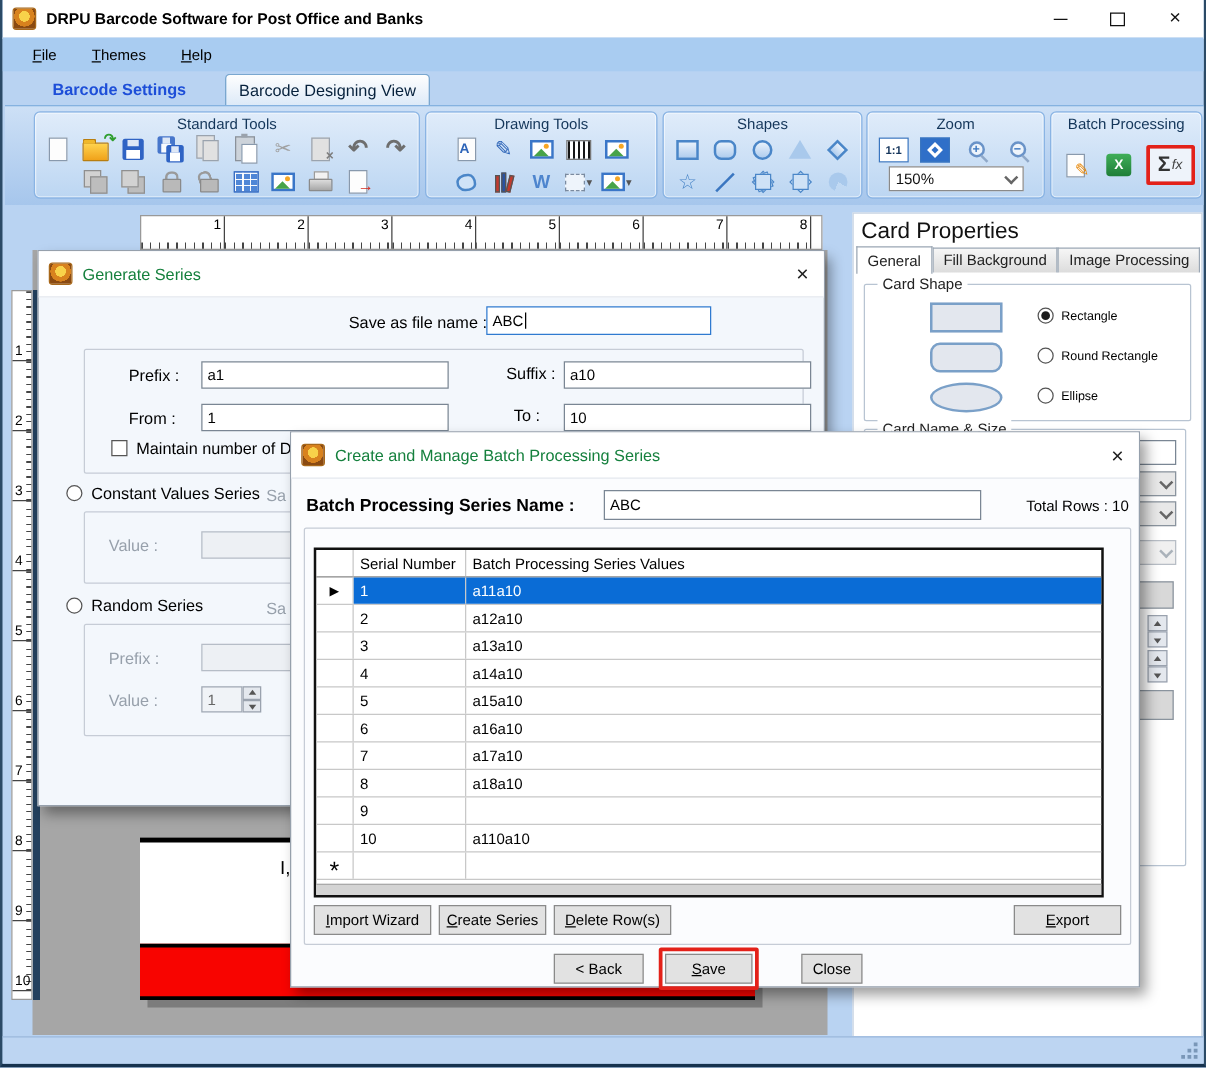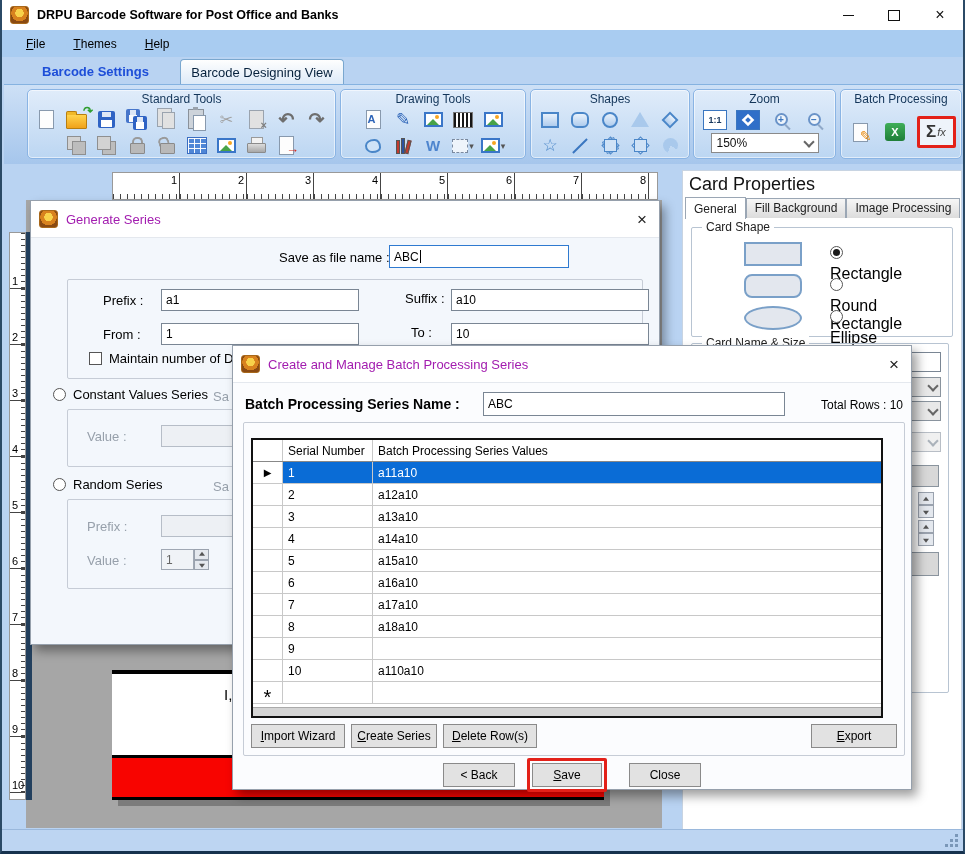--- a/index.html
+++ b/index.html
@@ -137,21 +137,21 @@
 
   
   .panel{left:680px;top:170px;width:280px;height:660px;background:#fff;border:1px solid #c8d4e2;box-sizing:border-box;}
   .paneltitle{font-size:18px;color:#111;padding:3px 0 2px 6px;}
   .ptabs{display:flex;margin-left:2px;height:21px;align-items:flex-end;}
   .ptab{font-size:12px;padding:2px 8px 3px;border:1px solid #9aa6b4;border-bottom:none;background:linear-gradient(#f6f6f6,#dcdcdc);color:#222;}
   .ptab.active{background:#fff;position:relative;top:1px;padding-top:4px;}
   .grp{position:absolute;border:1px solid #b8c4d2;border-radius:2px;}
   .grp .legend{position:absolute;top:-8px;left:10px;background:#fff;padding:0 4px;font-size:12px;color:#222;}
   .shape-prev{position:absolute;left:52px;width:58px;height:24px;background:#e3e7ee;border:2px solid #7aa0c8;box-sizing:border-box;}
-  .rdrow{position:absolute;left:138px;display:flex;align-items:flex-start;gap:6px;font-size:16px;color:#000;flex-direction:column;}
+  .rdrow{position:absolute;left:138px;display:flex;align-items:flex-end;gap:6px;font-size:10px;color:#000;}
   .rd{width:13px;height:13px;border:1px solid #555;border-radius:50%;background:#fff;position:relative;box-sizing:border-box;flex:none;}
   .rd.on::after{content:"";position:absolute;inset:2px;background:#1a1a1a;border-radius:50%;}
   .cb{width:13px;height:13px;border:1px solid #555;background:#fff;box-sizing:border-box;flex:none;}
   .fragbox{position:absolute;box-sizing:border-box;}
   .fb-input{background:#fff;border:1px solid #7a8694;}
   .fb-combo{background:#e8e8e8;border:1px solid #8a949e;display:flex;align-items:center;padding:0 3px;}
   .fb-combo .chev{margin-top:-2px;}
   .fb-combo.dis{background:#f0f0f0;border-color:#b8bec6;}
   .fb-combo.dis .chev{border-color:#aab2ba;}
   .fb-btn{background:#d8d8d8;border:1px solid #8a949e;}
@@ -159,21 +159,21 @@
   .spincol span{flex:1;border:1px solid #9aa2ae;background:#e4e8ee;position:relative;}
   .tri-u::after{content:"";position:absolute;left:50%;top:50%;transform:translate(-50%,-55%);
     border:3px solid transparent;border-bottom:4px solid #555;border-top:none;}
   .tri-d::after{content:"";position:absolute;left:50%;top:50%;transform:translate(-50%,-30%);
     border:3px solid transparent;border-top:4px solid #555;border-bottom:none;}
 
   
   .dialog{background:#f3f7fc;border:1px solid #96a0ac;box-shadow:5px 6px 10px rgba(0,0,0,.38);box-sizing:border-box;}
   .dtitle{height:36px;display:flex;align-items:center;background:#fff;border-bottom:1px solid #e4e8ee;padding:0 10px 0 8px;}
   .dtitle .logo{margin:0 8px 0 0;}
-  .dtitle .txt{font-size:13px;color:#a21caf;}
+  .dtitle .txt{font-size:13px;color:#15803d;}
   .dclose{margin-left:auto;font-size:17px;color:#222;line-height:1;padding:0 2px;}
   .lbl{font-size:13px;color:#000;position:absolute;}
   .lbl.gray{color:#97a0ab;}
   .tinput{position:absolute;background:#fff;border:1px solid #7a8694;font-size:12px;color:#000;display:flex;align-items:center;padding:0 4px;box-sizing:border-box;}
   .tinput.focus{border:1px solid #2f7ad0;}
   .tinput.dis{background:#edf0f4;border-color:#b6bdc7;}
   .caret{display:inline-block;width:1px;height:13px;background:#000;margin-left:1px;}
   .gengrp{position:absolute;border:1px solid #c6ccd6;border-radius:2px;}
   .rrow{position:absolute;display:flex;align-items:center;gap:7px;font-size:13px;color:#000;}
   .hl-red-box{position:absolute;border:3px solid #e32119;border-radius:2px;display:flex;align-items:center;gap:7px;
@@ -726,21 +726,21 @@
       </div>
 
     <div class="btn" style="left:210px;top:417px;width:72px;height:24px;">
         <span>&lt; Back</span>
       </div>
     <div class="savewrap" style="left:294px;top:412px;">
       <div class="btn">
           <span class="u">Save</span>
         </div>
     </div>
-    <div class="btn" style="left:396px;top:417px;width:72px;height:24px;">
+    <div class="btn" style="left:408px;top:417px;width:49px;height:24px;">
         <span>Close</span>
       </div>
   </div>
 
   <div class="abs statusbar">
     <span class="grip"></span>
   </div>
 
 </div>
 

